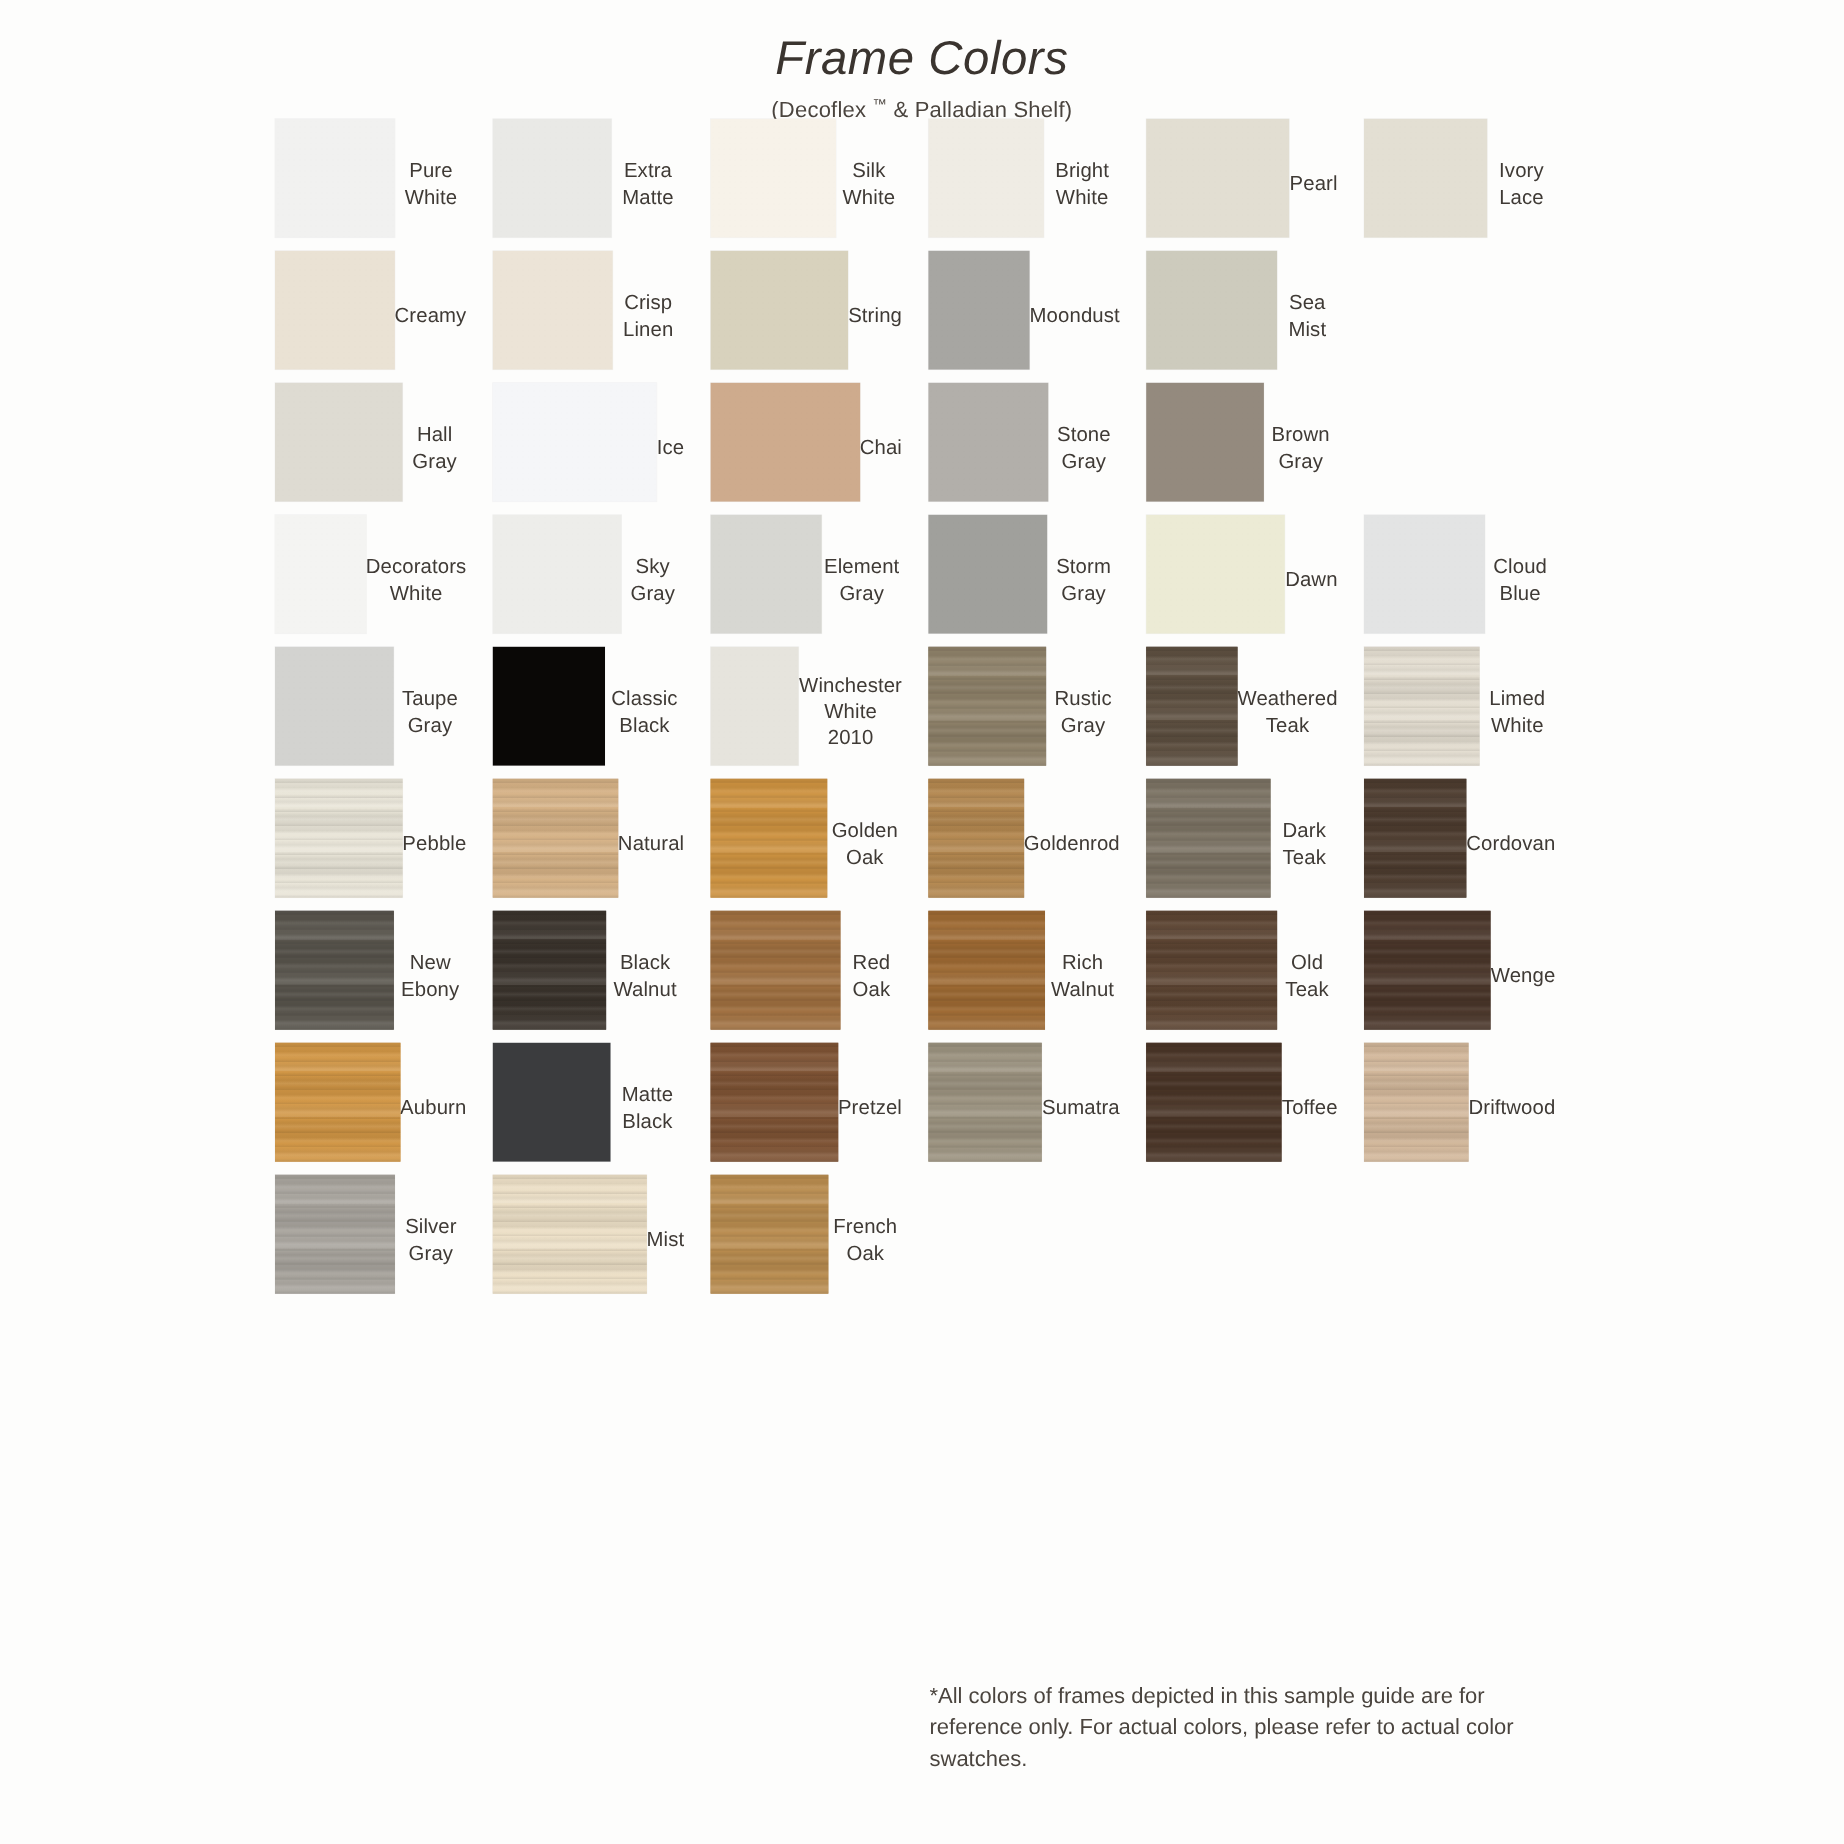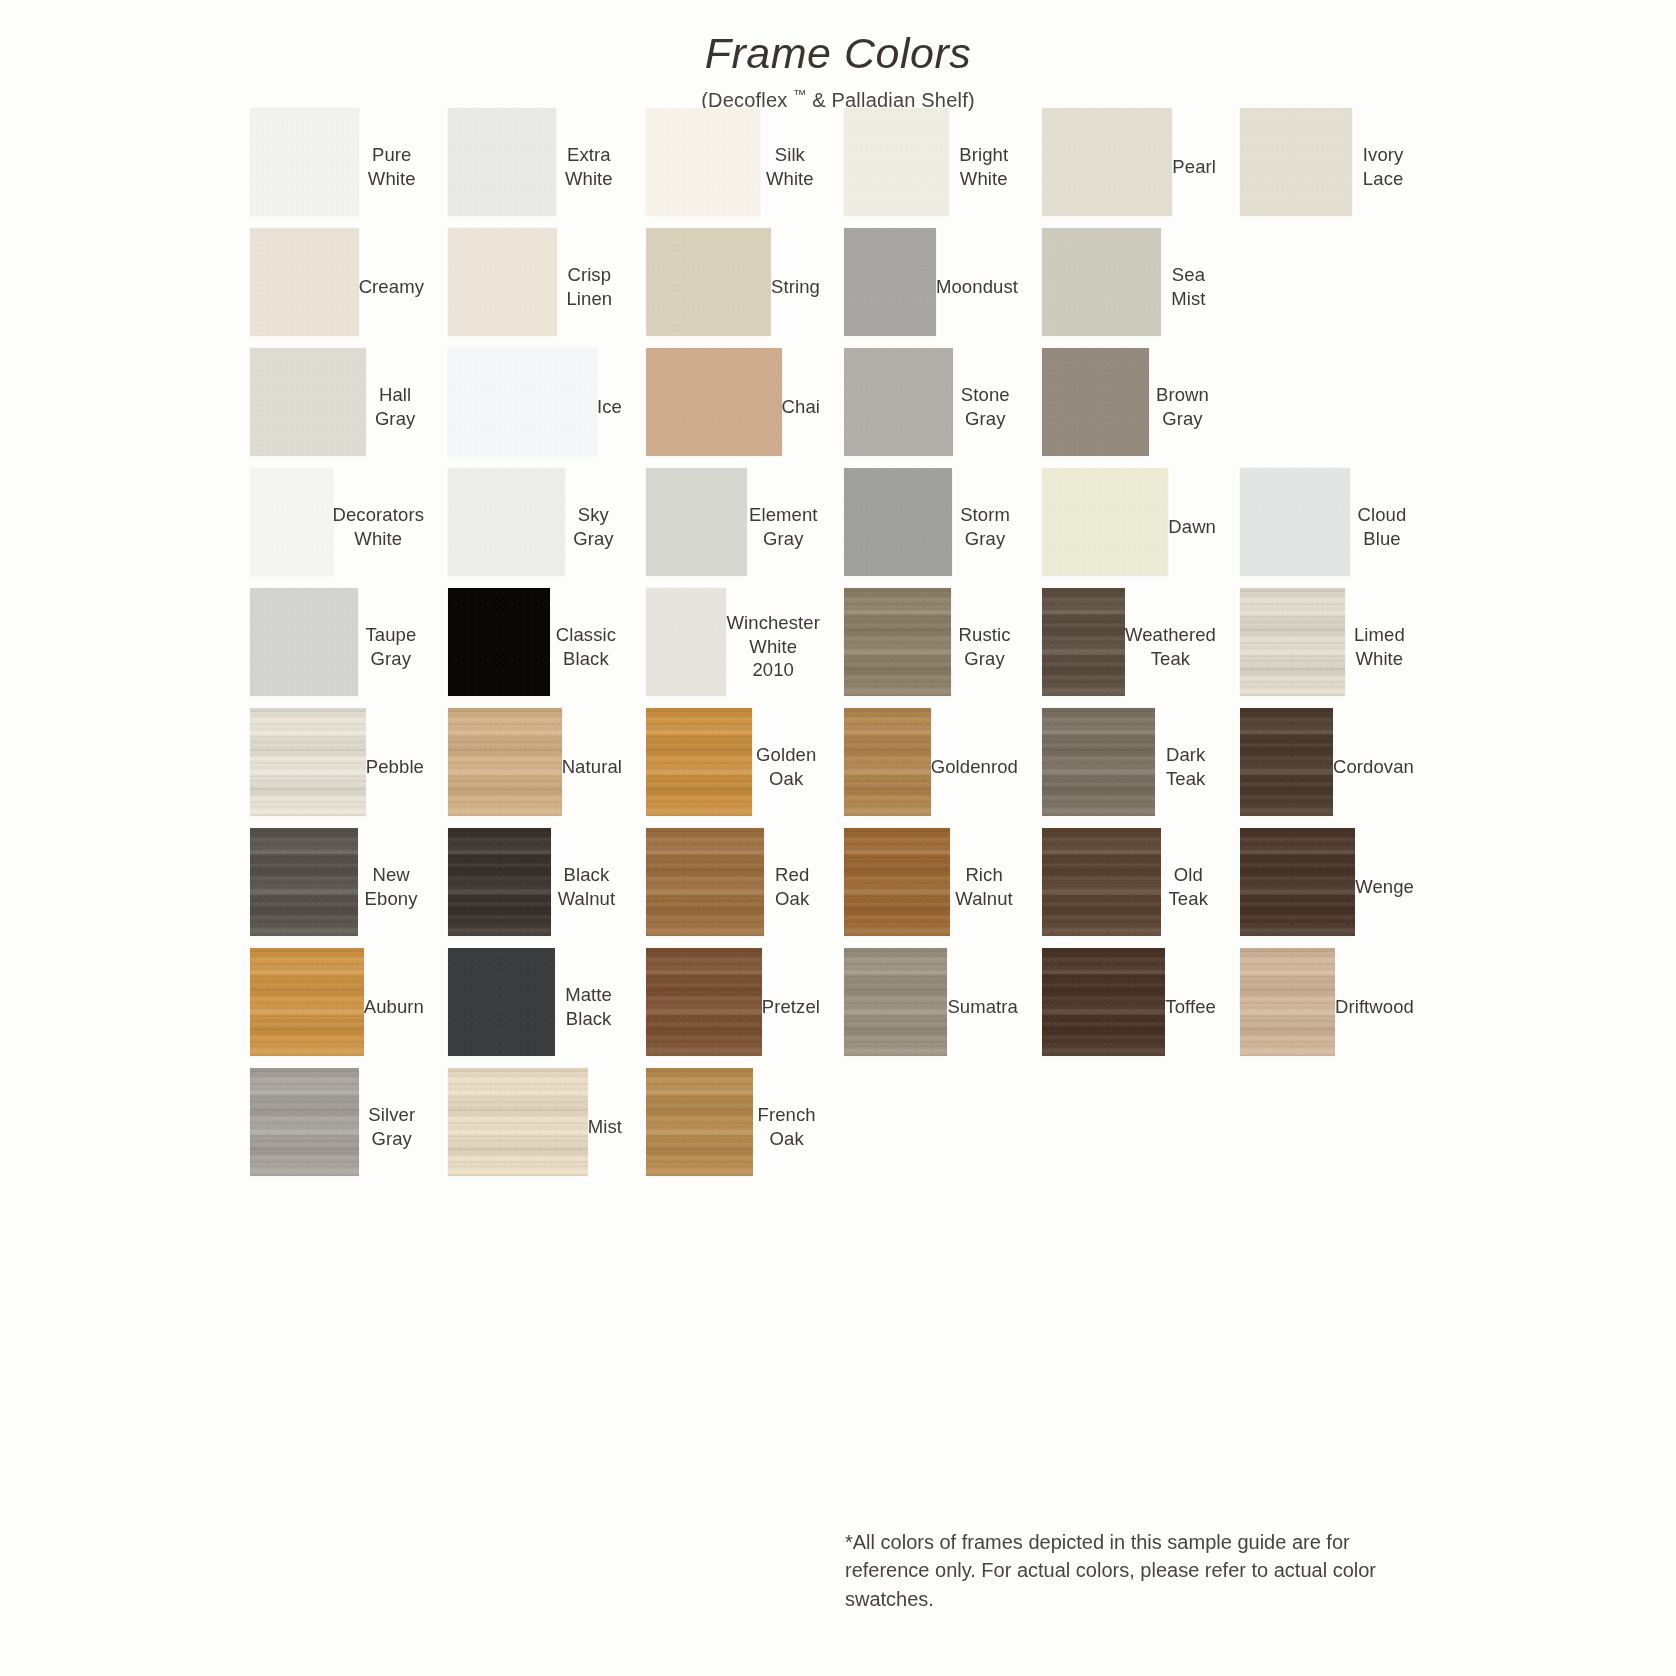--- a/index.html
+++ b/index.html
@@ -124,21 +124,21 @@
   </div>
 
   <div class="grid" id="swatch-grid">
       <div class="row">
         <div class="cell">
           <div class="swatch" style="background: rgb(241, 241, 240);"></div>
           <div class="label">Pure White</div>
         </div>
         <div class="cell">
           <div class="swatch" style="background: rgb(233, 233, 230);"></div>
-          <div class="label">Extra White</div>
+          <div class="label">Extra Matte</div>
         </div>
         <div class="cell">
           <div class="swatch" style="background: rgb(247, 242, 233);"></div>
           <div class="label">Silk White</div>
         </div>
         <div class="cell">
           <div class="swatch" style="background: rgb(239, 236, 228);"></div>
           <div class="label">Bright White</div>
         </div>
         <div class="cell">

